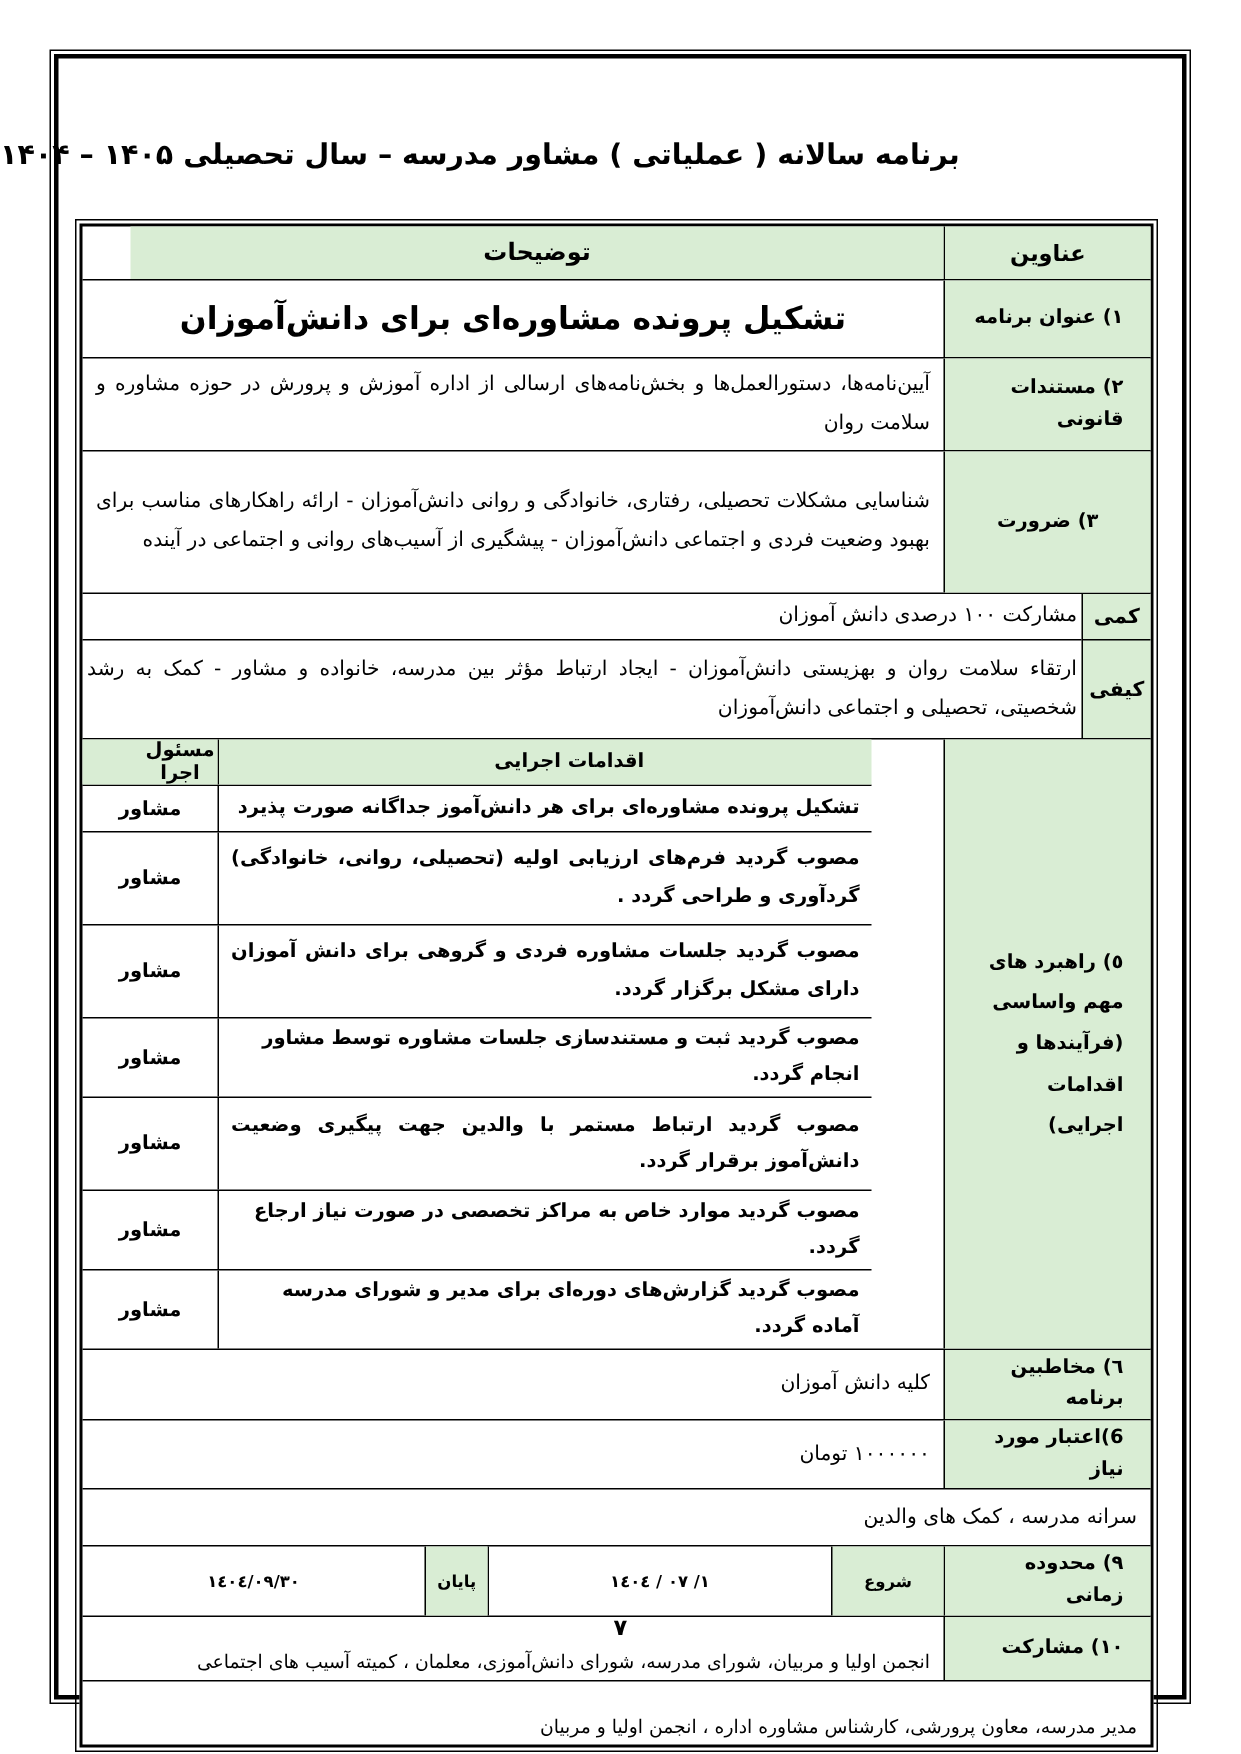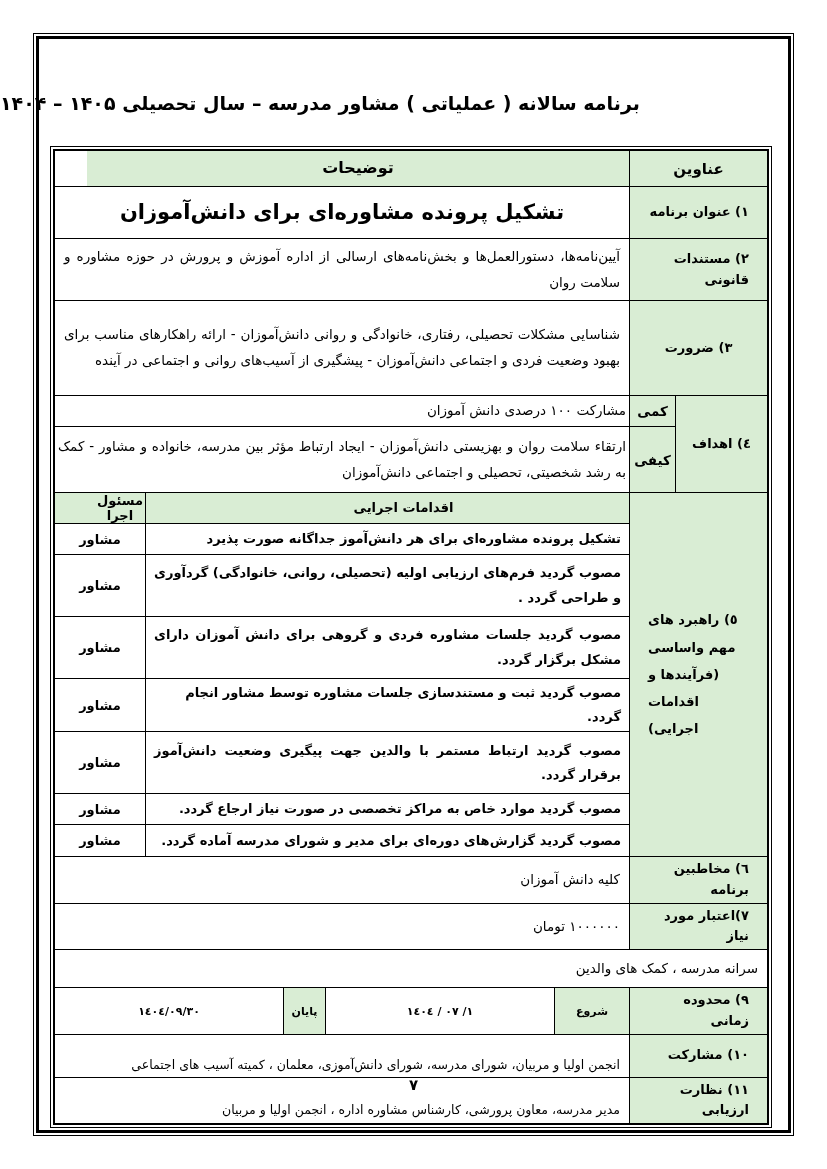--- a/index.html
+++ b/index.html
@@ -65,21 +65,21 @@
   .goals-sub .sub:first-child{border-bottom:1.5px solid var(--line);}
   .goals-sub .sub:last-child{flex:1;}
   .goals-content{flex:1;display:flex;flex-direction:column;}
   .goals-content .gc{
     display:flex;align-items:center;padding:1px 3px;font-size:13.5px;line-height:1.9;
   }
   .goals-content .gc.quant{flex:0 0 31px;border-bottom:1.5px solid var(--line);}
   .goals-content .gc.qual{flex:1;text-align:justify;}
 
   
-  .strat-lbl{flex:0 0 138px;justify-content:center;text-align:left;line-height:2.1;}
+  .strat-lbl{flex:0 0 138px;justify-content:center;text-align:right;line-height:2.1;margin-left:48px;}
   .strat-content{flex:1;display:flex;flex-direction:column;padding:0;}
   .inner-row{display:flex;align-items:stretch;border-bottom:1.5px solid var(--line);}
   .inner-row:last-child{border-bottom:none;}
   .inner-hdr{min-height:30px;}
   .inner-hdr .act,.inner-hdr .exec{
     background:var(--green);font-weight:bold;justify-content:center;text-align:center;padding-left:40px;
   }
   .act{
     flex:1;border-left:1.5px solid var(--line);display:flex;align-items:center;
     padding:2px 8px;font-size:13px;font-weight:bold;line-height:1.85;text-align:right;
@@ -134,21 +134,20 @@
     <div class="lbl">۲) مستندات قانونی</div>
     <div class="cell justify">آیین‌نامه‌ها، دستورالعمل‌ها و بخش‌نامه‌های ارسالی از اداره آموزش و پرورش در حوزه مشاوره و سلامت روان</div>
   </div>
 
   <div class="trow r-necessity">
     <div class="lbl center">۳) ضرورت</div>
     <div class="cell justify">شناسایی مشکلات تحصیلی، رفتاری، خانوادگی و روانی دانش‌آموزان - ارائه راهکارهای مناسب برای بهبود وضعیت فردی و اجتماعی دانش‌آموزان - پیشگیری از آسیب‌های روانی و اجتماعی در آینده</div>
   </div>
 
   <div class="trow r-goals">
-    <div class="lbl center goals-lbl">٤) اهداف</div>
     <div class="goals-sub">
       <div class="sub">کمی</div>
       <div class="sub">کیفی</div>
     </div>
     <div class="goals-content">
       <div class="gc quant">مشارکت ١٠٠ درصدی دانش آموزان</div>
       <div class="gc qual">ارتقاء سلامت روان و بهزیستی دانش‌آموزان - ایجاد ارتباط مؤثر بین مدرسه، خانواده و مشاور - کمک به رشد شخصیتی، تحصیلی و اجتماعی دانش‌آموزان</div>
     </div>
   </div>
 
@@ -189,21 +188,21 @@
       </div>
     </div>
   </div>
 
   <div class="trow r-simple">
     <div class="lbl">٦) مخاطبین برنامه</div>
     <div class="cell">کلیه دانش آموزان</div>
   </div>
 
   <div class="trow r-simple">
-    <div class="lbl">٧)اعتبار مورد نیاز</div>
+    <div class="lbl">6)اعتبار مورد نیاز</div>
     <div class="cell">١٠٠٠٠٠٠ تومان</div>
   </div>
 
   <div class="trow r-simple">
     <div class="cell">سرانه مدرسه ، کمک های والدین</div>
   </div>
 
   <div class="trow r-time">
     <div class="lbl">٩) محدوده زمانی</div>
     <div class="time-content">
@@ -213,19 +212,18 @@
       <div class="tcell t-date2">١٤٠٤/٠٩/٣٠</div>
     </div>
   </div>
 
   <div class="trow r-small">
     <div class="lbl">١٠) مشارکت</div>
     <div class="cell">انجمن اولیا و مربیان، شورای مدرسه، شورای دانش‌آموزی، معلمان ، کمیته آسیب های اجتماعی</div>
   </div>
 
   <div class="trow r-small">
-    <div class="lbl">١١) نظارت ارزیابی</div>
     <div class="cell">مدیر مدرسه، معاون پرورشی، کارشناس مشاوره اداره ، انجمن اولیا و مربیان</div>
   </div>
 
 </div>
 
 <div class="page-number">٧</div>
 
 </body></html>

